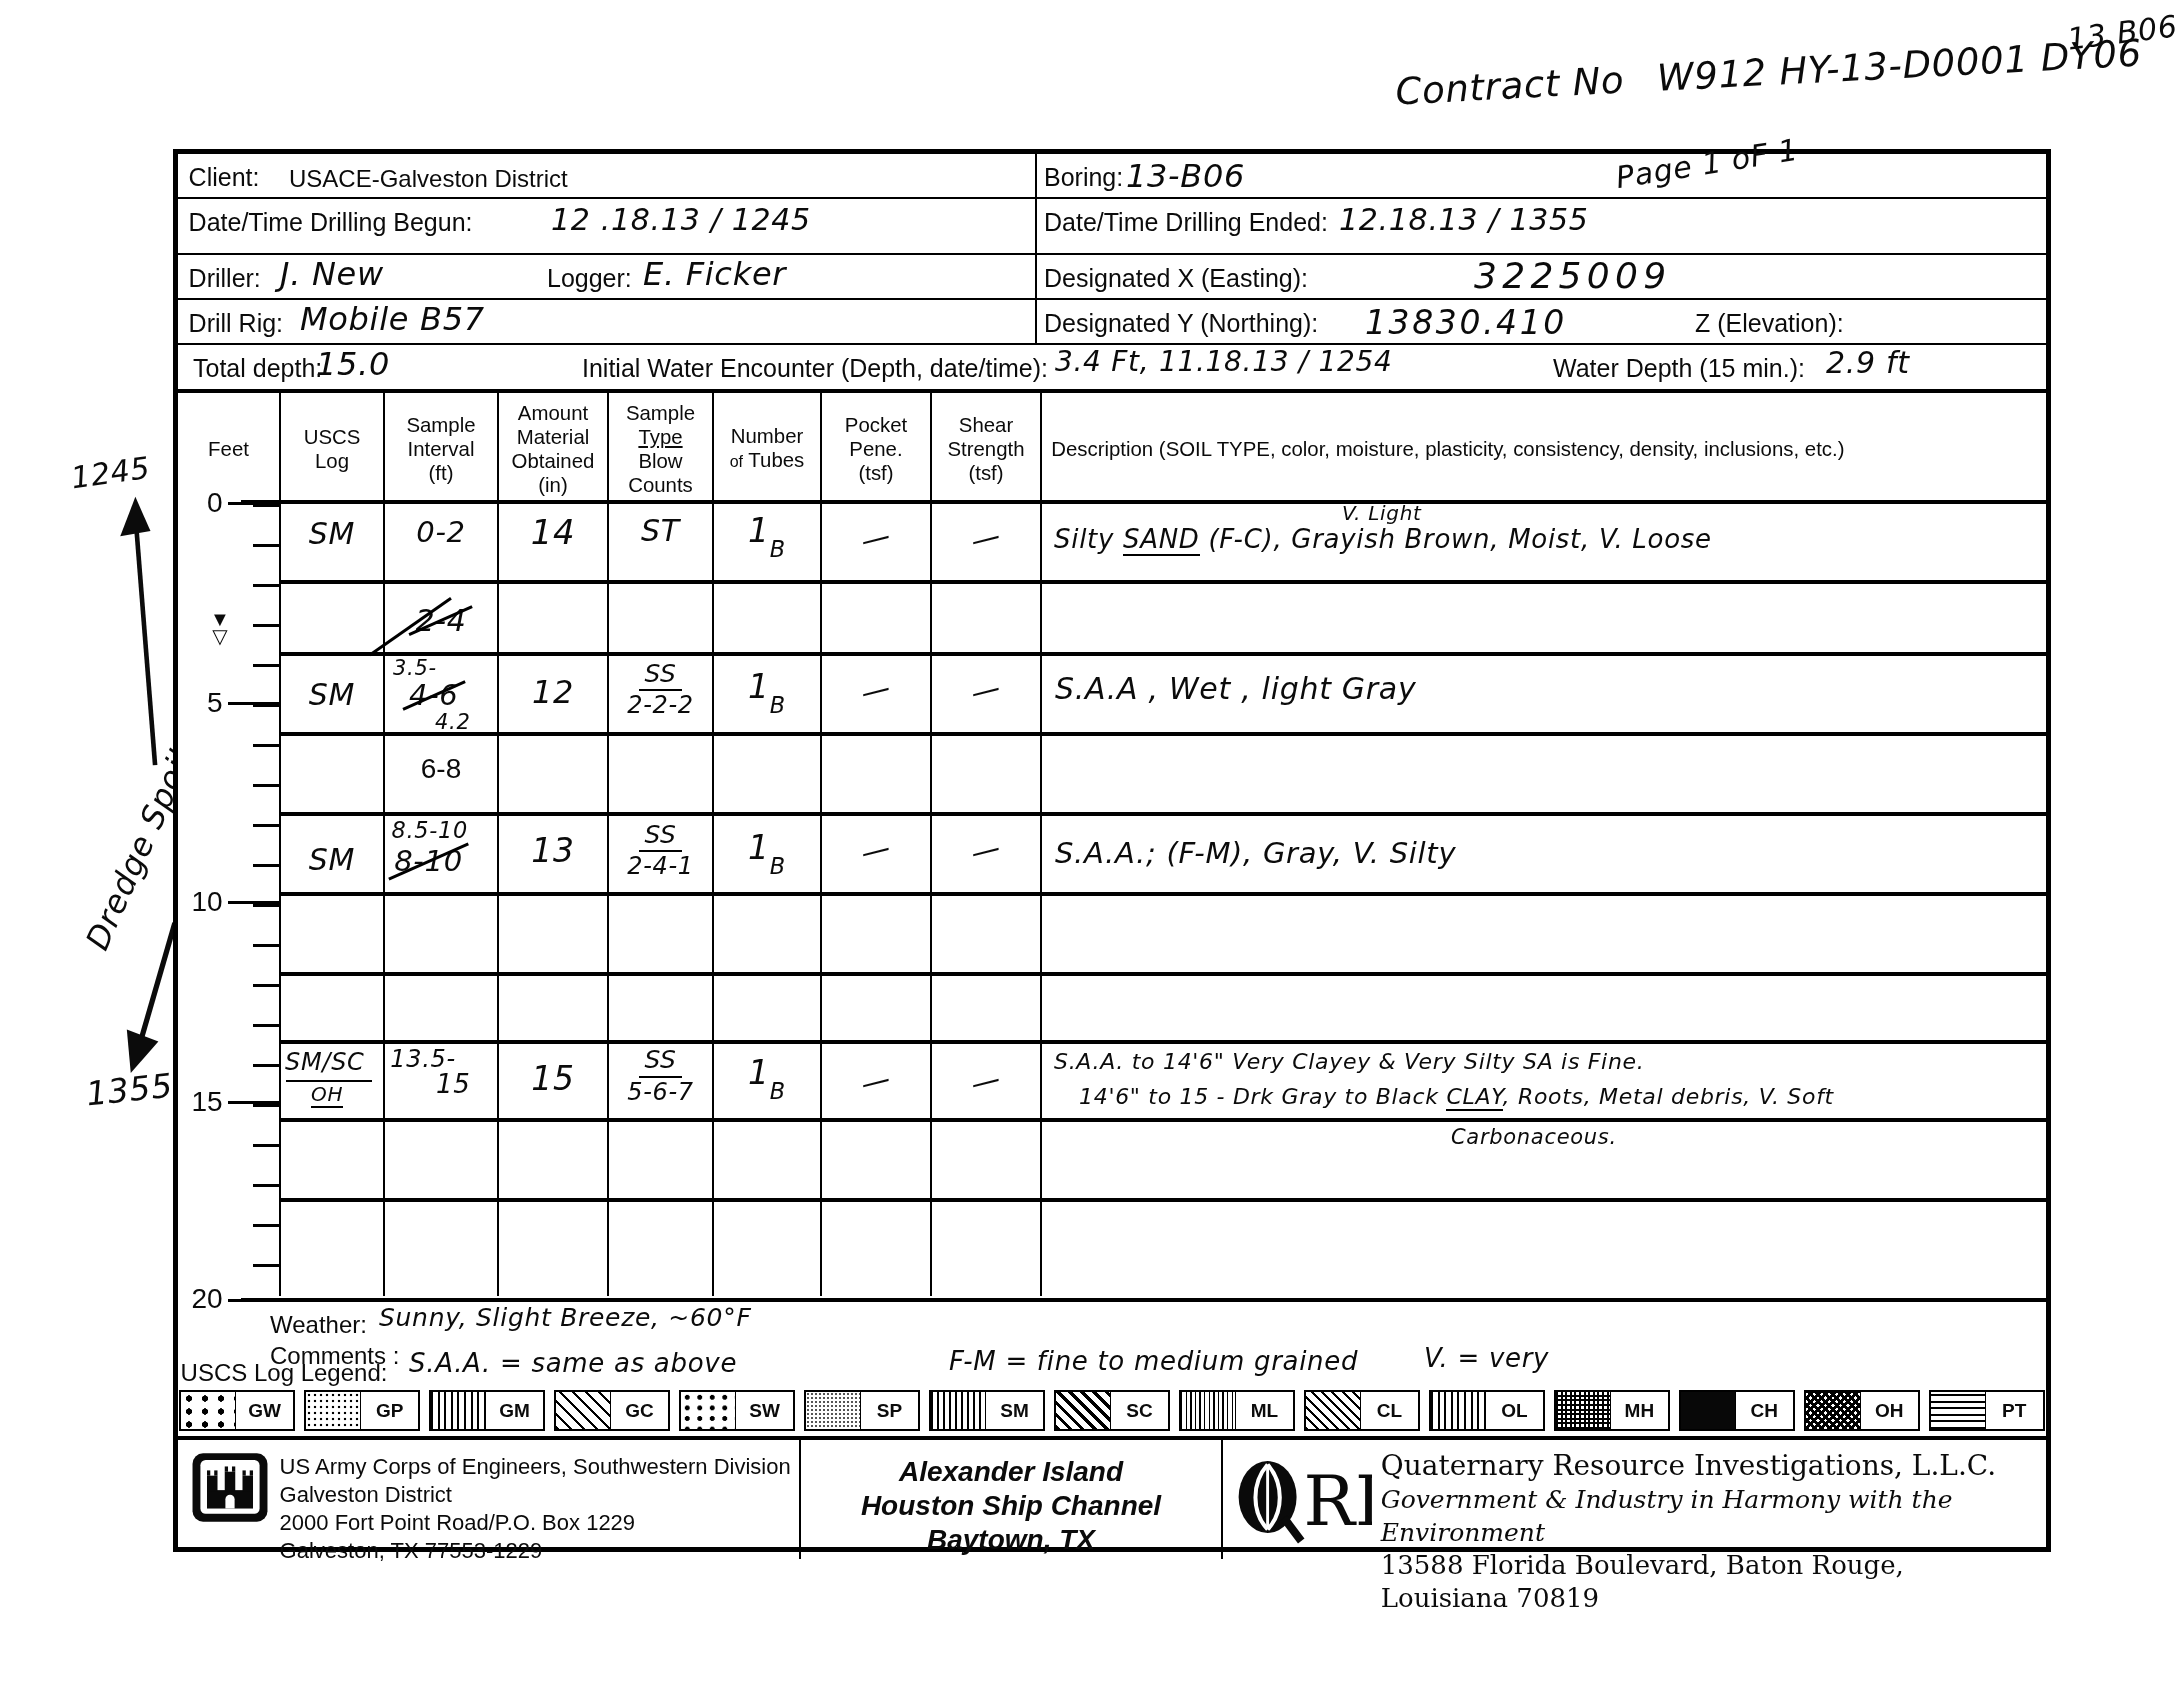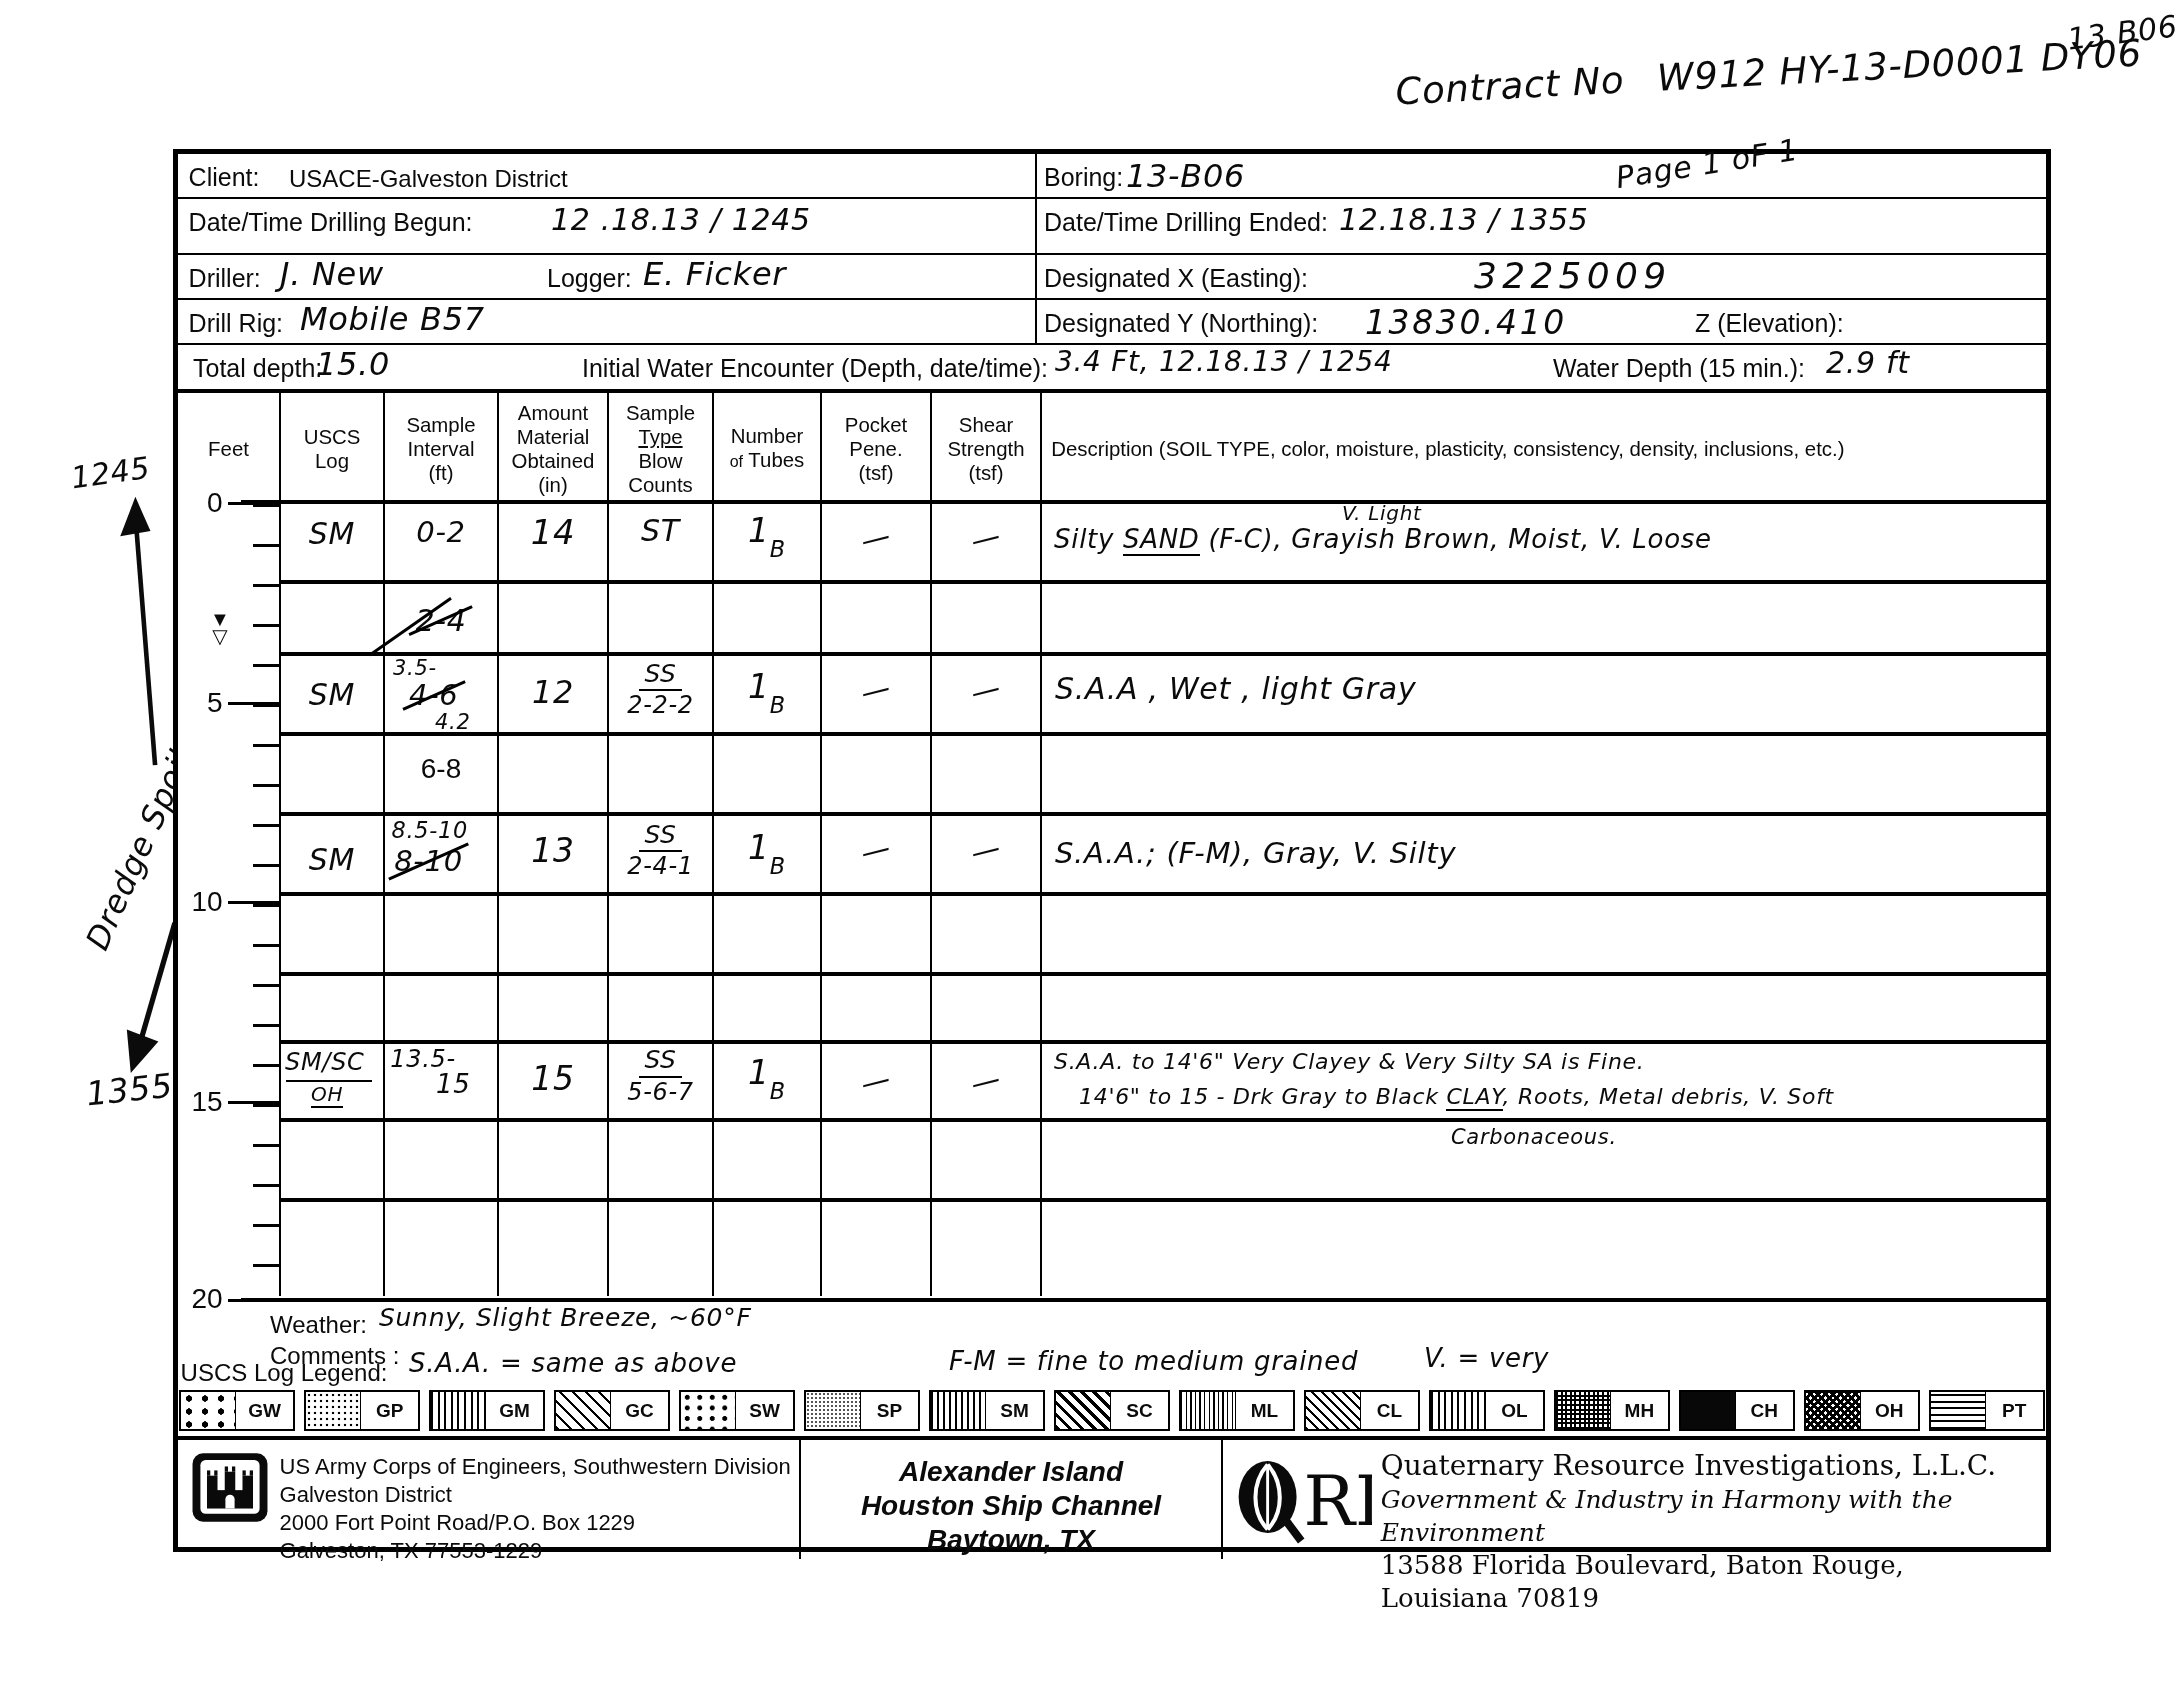--- a/index.html
+++ b/index.html
@@ -149,21 +149,21 @@
       <div class="vdiv"></div>
       <span class="abs hlabel" style="left:866px;top:9.2px;">Designated Y (Northing):</span>
       <span class="abs hw" style="left:1187px;top:2.6px;font-size:33px;letter-spacing:2.6px;">13830.410</span>
       <span class="abs hlabel" style="left:1517px;top:9.2px;">Z (Elevation):</span>
     </div>
 
     <div class="hrow h5">
       <span class="abs hlabel" style="left:15px;top:8.6px;">Total depth:</span>
       <span class="abs hw" style="left:138px;top:0px;font-size:32px;">15.0</span>
       <span class="abs hlabel" style="left:404px;top:8.6px;">Initial Water Encounter (Depth, date/time):</span>
-      <span class="abs hw" style="left:877px;top:0px;font-size:28px;">3.4 Ft, 12.18.13 / 1254</span>
+      <span class="abs hw" style="left:877px;top:0px;font-size:28px;">3.4 Ft, 11.18.13 / 1254</span>
       <span class="abs hlabel" style="left:1375px;top:8.6px;">Water Depth (15 min.):</span>
       <span class="abs hw" style="left:1648px;top:0px;font-size:30px;">2.9 ft</span>
     </div>
 
     <div class="grid colhead">
       <div class="hc">
           <span>Feet</span>
         </div>
       <div class="hc">
         <span>USCS</span>

